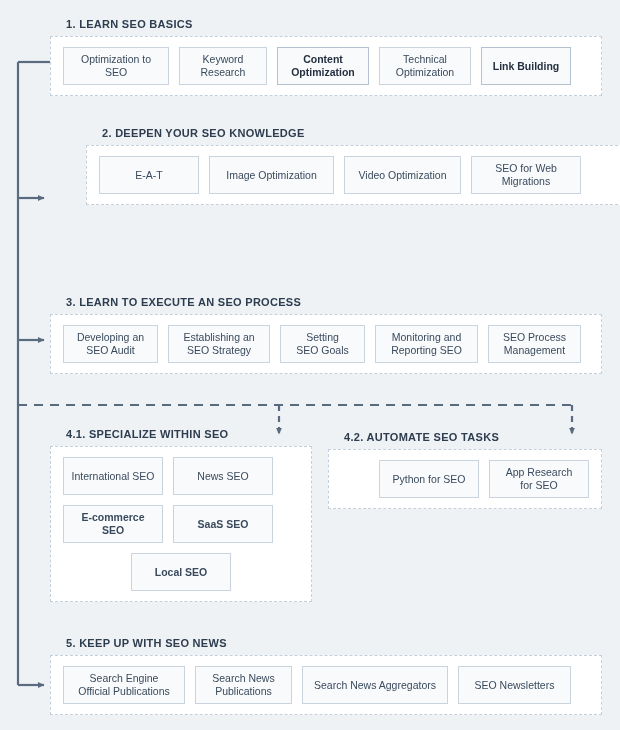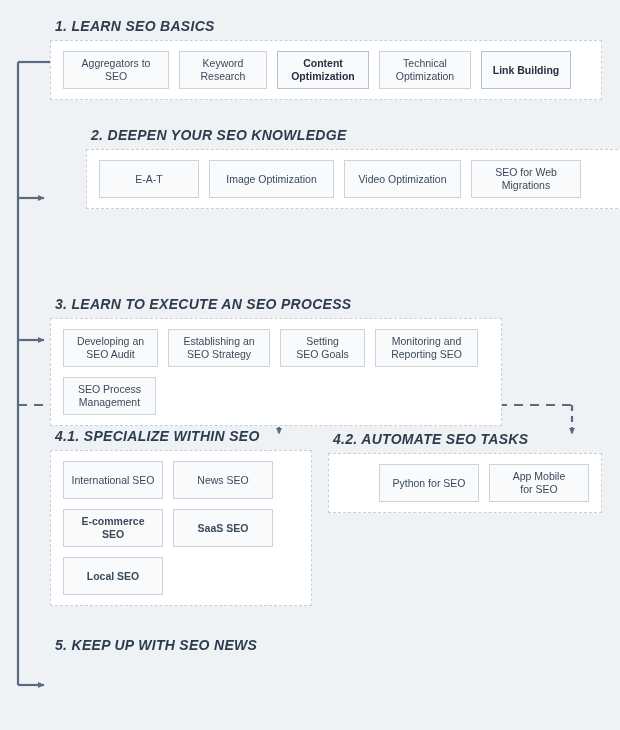--- a/index.html
+++ b/index.html
@@ -34,28 +34,27 @@
     pointer-events: none;
     z-index: 1;
   }
 
   
   .section {
     position: absolute;
     z-index: 2;
   }
   .section-title {
-    font-size: 14px;
+    font-size: 11px;
     font-weight: bold;
     letter-spacing: 0.3px;
     color: #2d3c4e;
     text-transform: uppercase;
-    margin: 0 0 6px 5px;
+    margin: 0 0 6px 16px;
     white-space: nowrap;
-    font-style: italic;
   }
   .section-body {
     border: 1px dashed #c3cfdb;
     background: #ffffff;
     box-sizing: border-box;
     padding: 10px 12px;
   }
 
   .row {
     display: flex;
@@ -89,27 +88,27 @@
     border-color: #b3c1d0;
   }
 
   
   #sec1 { left: 50px; top: 18px; width: 552px; }
   #sec1 .node { height: 38px; }
 
   #sec2 { left: 50px; top: 127px; width: 552px; padding-left: 36px; }
   #sec2 .node { height: 38px; }
 
-  #sec3 { left: 50px; top: 296px; width: 452px; }
+  #sec3 { left: 50px; top: 296px; width: 552px; }
   #sec3 .node { height: 38px; }
 
   #sec41 { left: 50px; top: 428px; width: 262px; }
   #sec41 .section-body { min-height: 142px; }
   #sec41 .node { height: 36px; }
-  #sec41 .row.centered { }
+  #sec41 .row.centered { justify-content: center; }
 
   #sec42 { left: 328px; top: 431px; width: 274px; }
   #sec42 .node { height: 36px; }
 
   #sec5 { left: 50px; top: 637px; width: 552px; }
   #sec5 .node { height: 38px; }
 </style>
 </head>
 <body>
 
@@ -139,21 +138,21 @@
 
     <path d="M279,405 L279,434" fill="none" stroke="#5a6b80" stroke-width="2.2" stroke-dasharray="6 5" marker-end="url(#arrowD)"></path>
 
     <path d="M572,405 L572,434" fill="none" stroke="#5a6b80" stroke-width="2.2" stroke-dasharray="6 5" marker-end="url(#arrowD)"></path>
   </svg>
 
   <div class="section" id="sec1">
     <div class="section-title">1. LEARN SEO BASICS</div>
     <div class="section-body">
       <div class="row">
-        <div class="node" style="width:106px">Aggregators to SEO</div>
+        <div class="node" style="width:106px">Optimization to SEO</div>
         <div class="node" style="width:88px">Keyword
 Research</div>
         <div class="node strong" style="width:92px">Content
 Optimization</div>
         <div class="node" style="width:92px">Technical
 Optimization</div>
         <div class="node strong" style="width:90px">Link Building</div>
       </div>
     </div>
   </div>
@@ -204,23 +203,33 @@
         <div class="node" style="width:100px">Local SEO</div>
       </div>
     </div>
   </div>
 
   <div class="section" id="sec42">
     <div class="section-title">4.2. AUTOMATE SEO TASKS</div>
     <div class="section-body">
       <div class="row centered" style="justify-content:flex-end">
         <div class="node" style="width:100px">Python for SEO</div>
-        <div class="node" style="width:100px">App Mobile
+        <div class="node" style="width:100px">App Research
 for SEO</div>
       </div>
     </div>
   </div>
 
   <div class="section" id="sec5">
     <div class="section-title">5. KEEP UP WITH SEO NEWS</div>
+    <div class="section-body">
+      <div class="row">
+        <div class="node" style="width:122px">Search Engine
+Official Publications</div>
+        <div class="node" style="width:97px">Search News
+Publications</div>
+        <div class="node" style="width:146px">Search News Aggregators</div>
+        <div class="node" style="width:113px">SEO Newsletters</div>
+      </div>
+    </div>
   </div>
 
 </div>
 
 </body></html>

